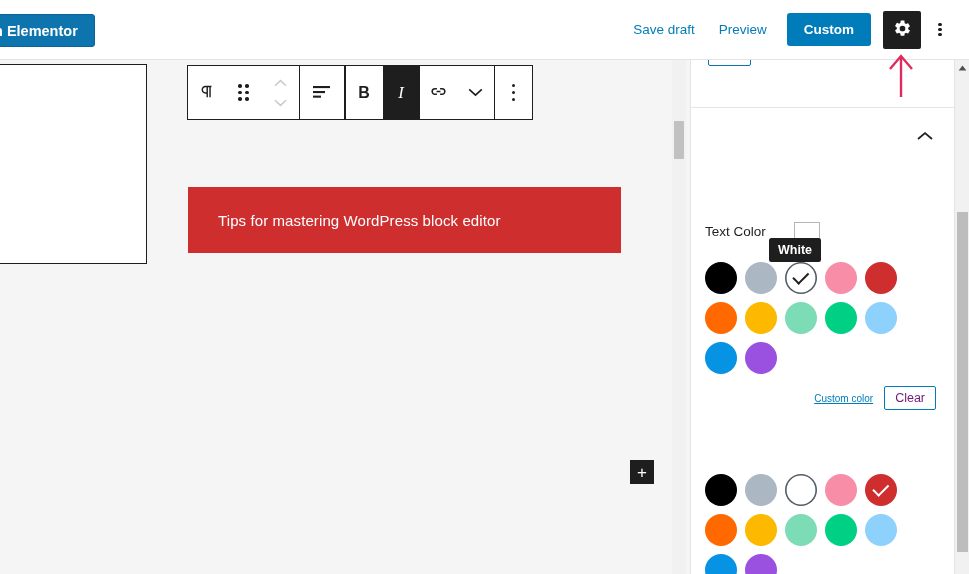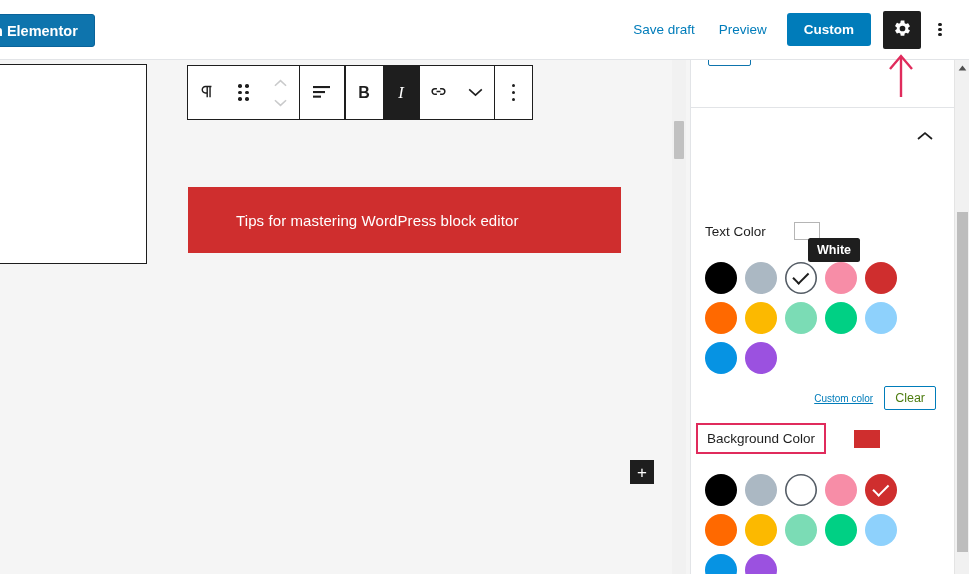--- a/index.html
+++ b/index.html
@@ -86,21 +86,21 @@
   .dots6 i { width: 3.6px; height: 3.6px; background: #1e1e1e; border-radius: 50%; display: block; }
   .vdots { display: flex; flex-direction: column; gap: 3.4px; }
   .vdots i { width: 3.6px; height: 3.6px; background: #1e1e1e; border-radius: 50%; display: block; }
   .updown { display: flex; flex-direction: column; align-items: center; gap: 5px; }
 
   .para-block {
     position: absolute; left: 188px; top: 127px; width: 433px; height: 66px;
     background: #cf2e2e; display: flex; align-items: center;
   }
   .para-text {
-    color: #ffffff; font-size: 15px; padding-left: 48px; letter-spacing: .1px;
+    color: #ffffff; font-size: 15px; padding-left: 30px; letter-spacing: .1px;
   }
   .add-block-btn {
     position: absolute; left: 630px; top: 400px; width: 24px; height: 24px;
     background: #1e1e1e; border: none; color: #fff;
     display: flex; align-items: center; justify-content: center;
     font-size: 17px; line-height: 1; cursor: pointer;
   }
   .editor-scrollbar {
     position: absolute; left: 672px; top: 0; width: 14px; height: 514px;
     background: #f1f1f1;
@@ -171,21 +171,21 @@
     white-space: nowrap; z-index: 30;
   }
   .palette-footer {
     position: absolute; display: flex; align-items: center; justify-content: flex-end;
     gap: 11px; width: 225px;
   }
   .custom-link {
     color: #007cba; font-size: 10px; text-decoration: underline; cursor: pointer;
   }
   .clear-btn {
-    color: #4d7c0f; font-size: 12.5px; background: #fff;
+    color: #701a75; font-size: 12.5px; background: #fff;
     border: 1.2px solid #007cba; border-radius: 2px;
     padding: 4px 10px; cursor: pointer;
   }
 
   
   .far-scrollbar {
     position: absolute; left: 954px; top: 60px; width: 15px; height: 514px;
     background: #f1f1f1; border-left: 1px solid #e4e4e4;
   }
   .scroll-up-btn {
@@ -397,33 +397,29 @@
           <span class="swatch" style="background:#8ed1fc"></span>
         </div>
       <div class="swatch-wrap">
           <span class="swatch" style="background:#0693e3"></span>
         </div>
       <div class="swatch-wrap">
           <span class="swatch" style="background:#9b51e0"></span>
         </div>
     </div>
 
-    <div class="tooltip" style="left:78px; top:178px;margin-left:39px;">White</div>
+    <div class="tooltip" style="left:78px; top:178px;">White</div>
 
     <div class="palette-footer" style="left:20px; top:326px;">
       <span class="custom-link">Custom color</span>
       <button class="clear-btn">
         <span>Clear</span>
       </button>
     </div>
 
-    <div class="field-row" style="left:5px; top:363px;">
-      <span class="field-label anno-box" style="padding:6px 9px;">Background Color</span>
-      <span class="swatch-indicator red"></span>
-    </div>
 
     <div class="palette" style="left:10px; top:410px;">
       <div class="swatch-wrap">
           <span class="swatch" style="background:#000000"></span>
         </div>
       <div class="swatch-wrap">
           <span class="swatch" style="background:#abb8c3"></span>
         </div>
       <div class="swatch-wrap">
           <span class="swatch white-sw"></span>

